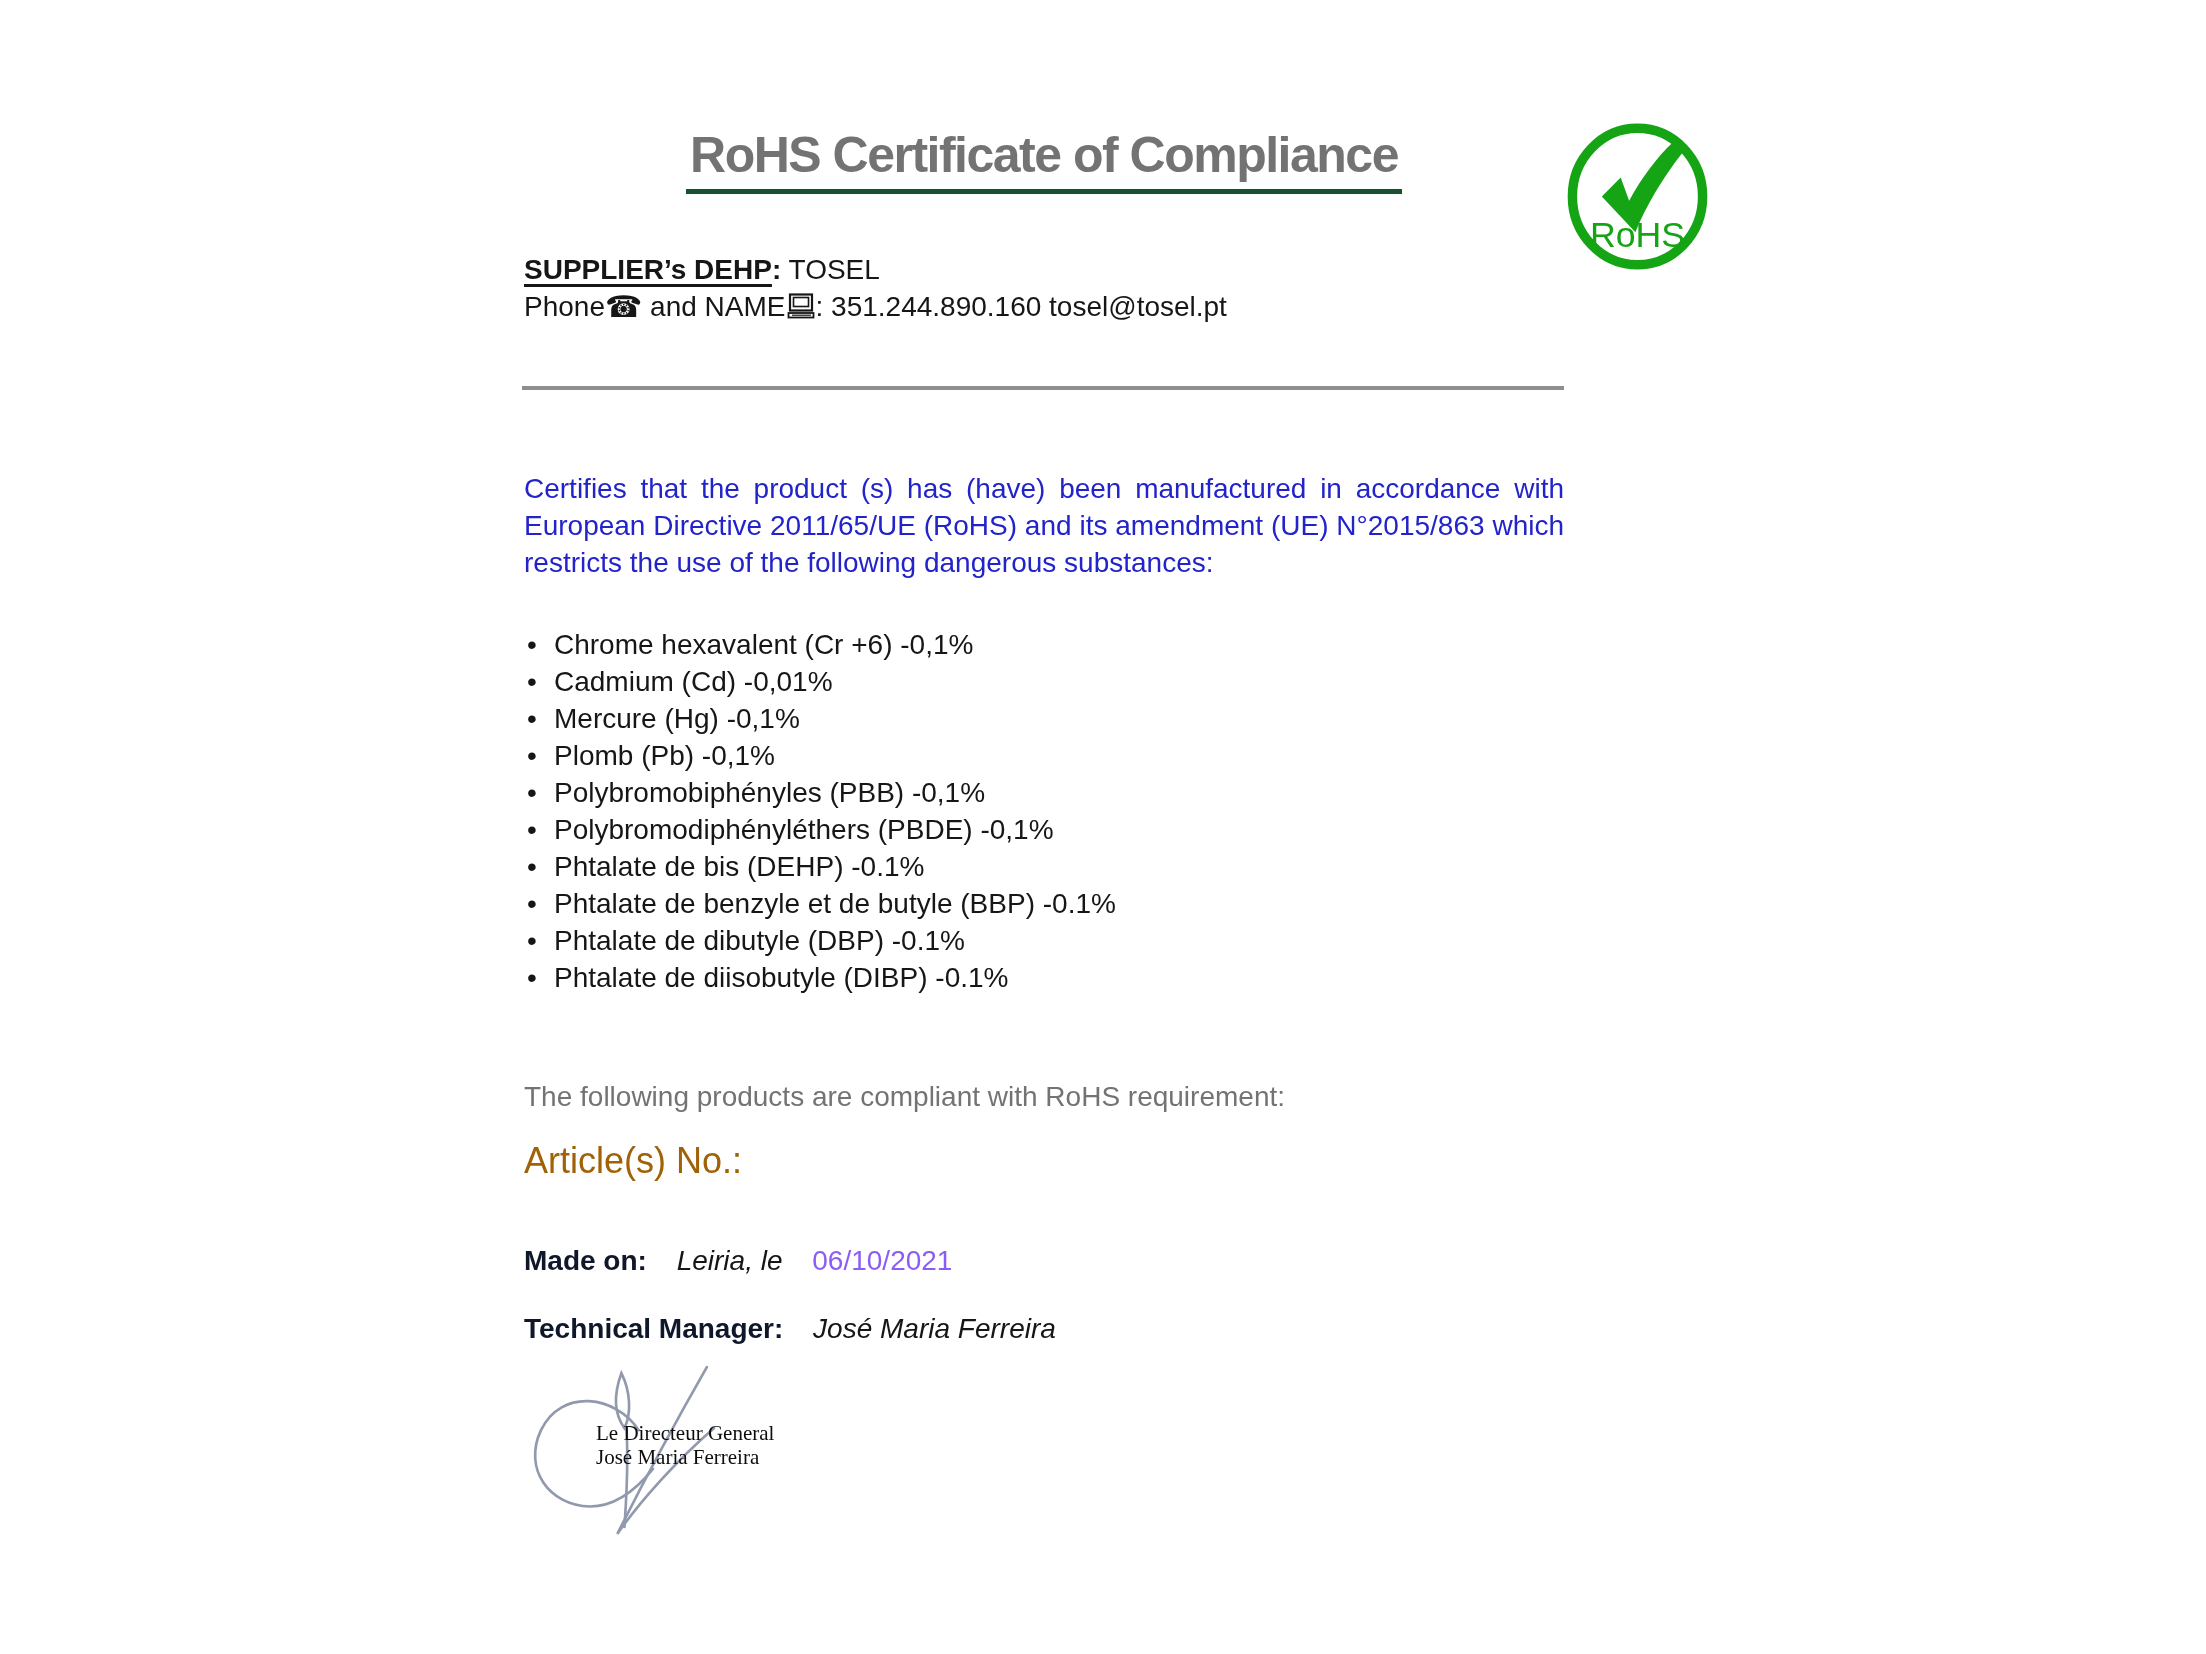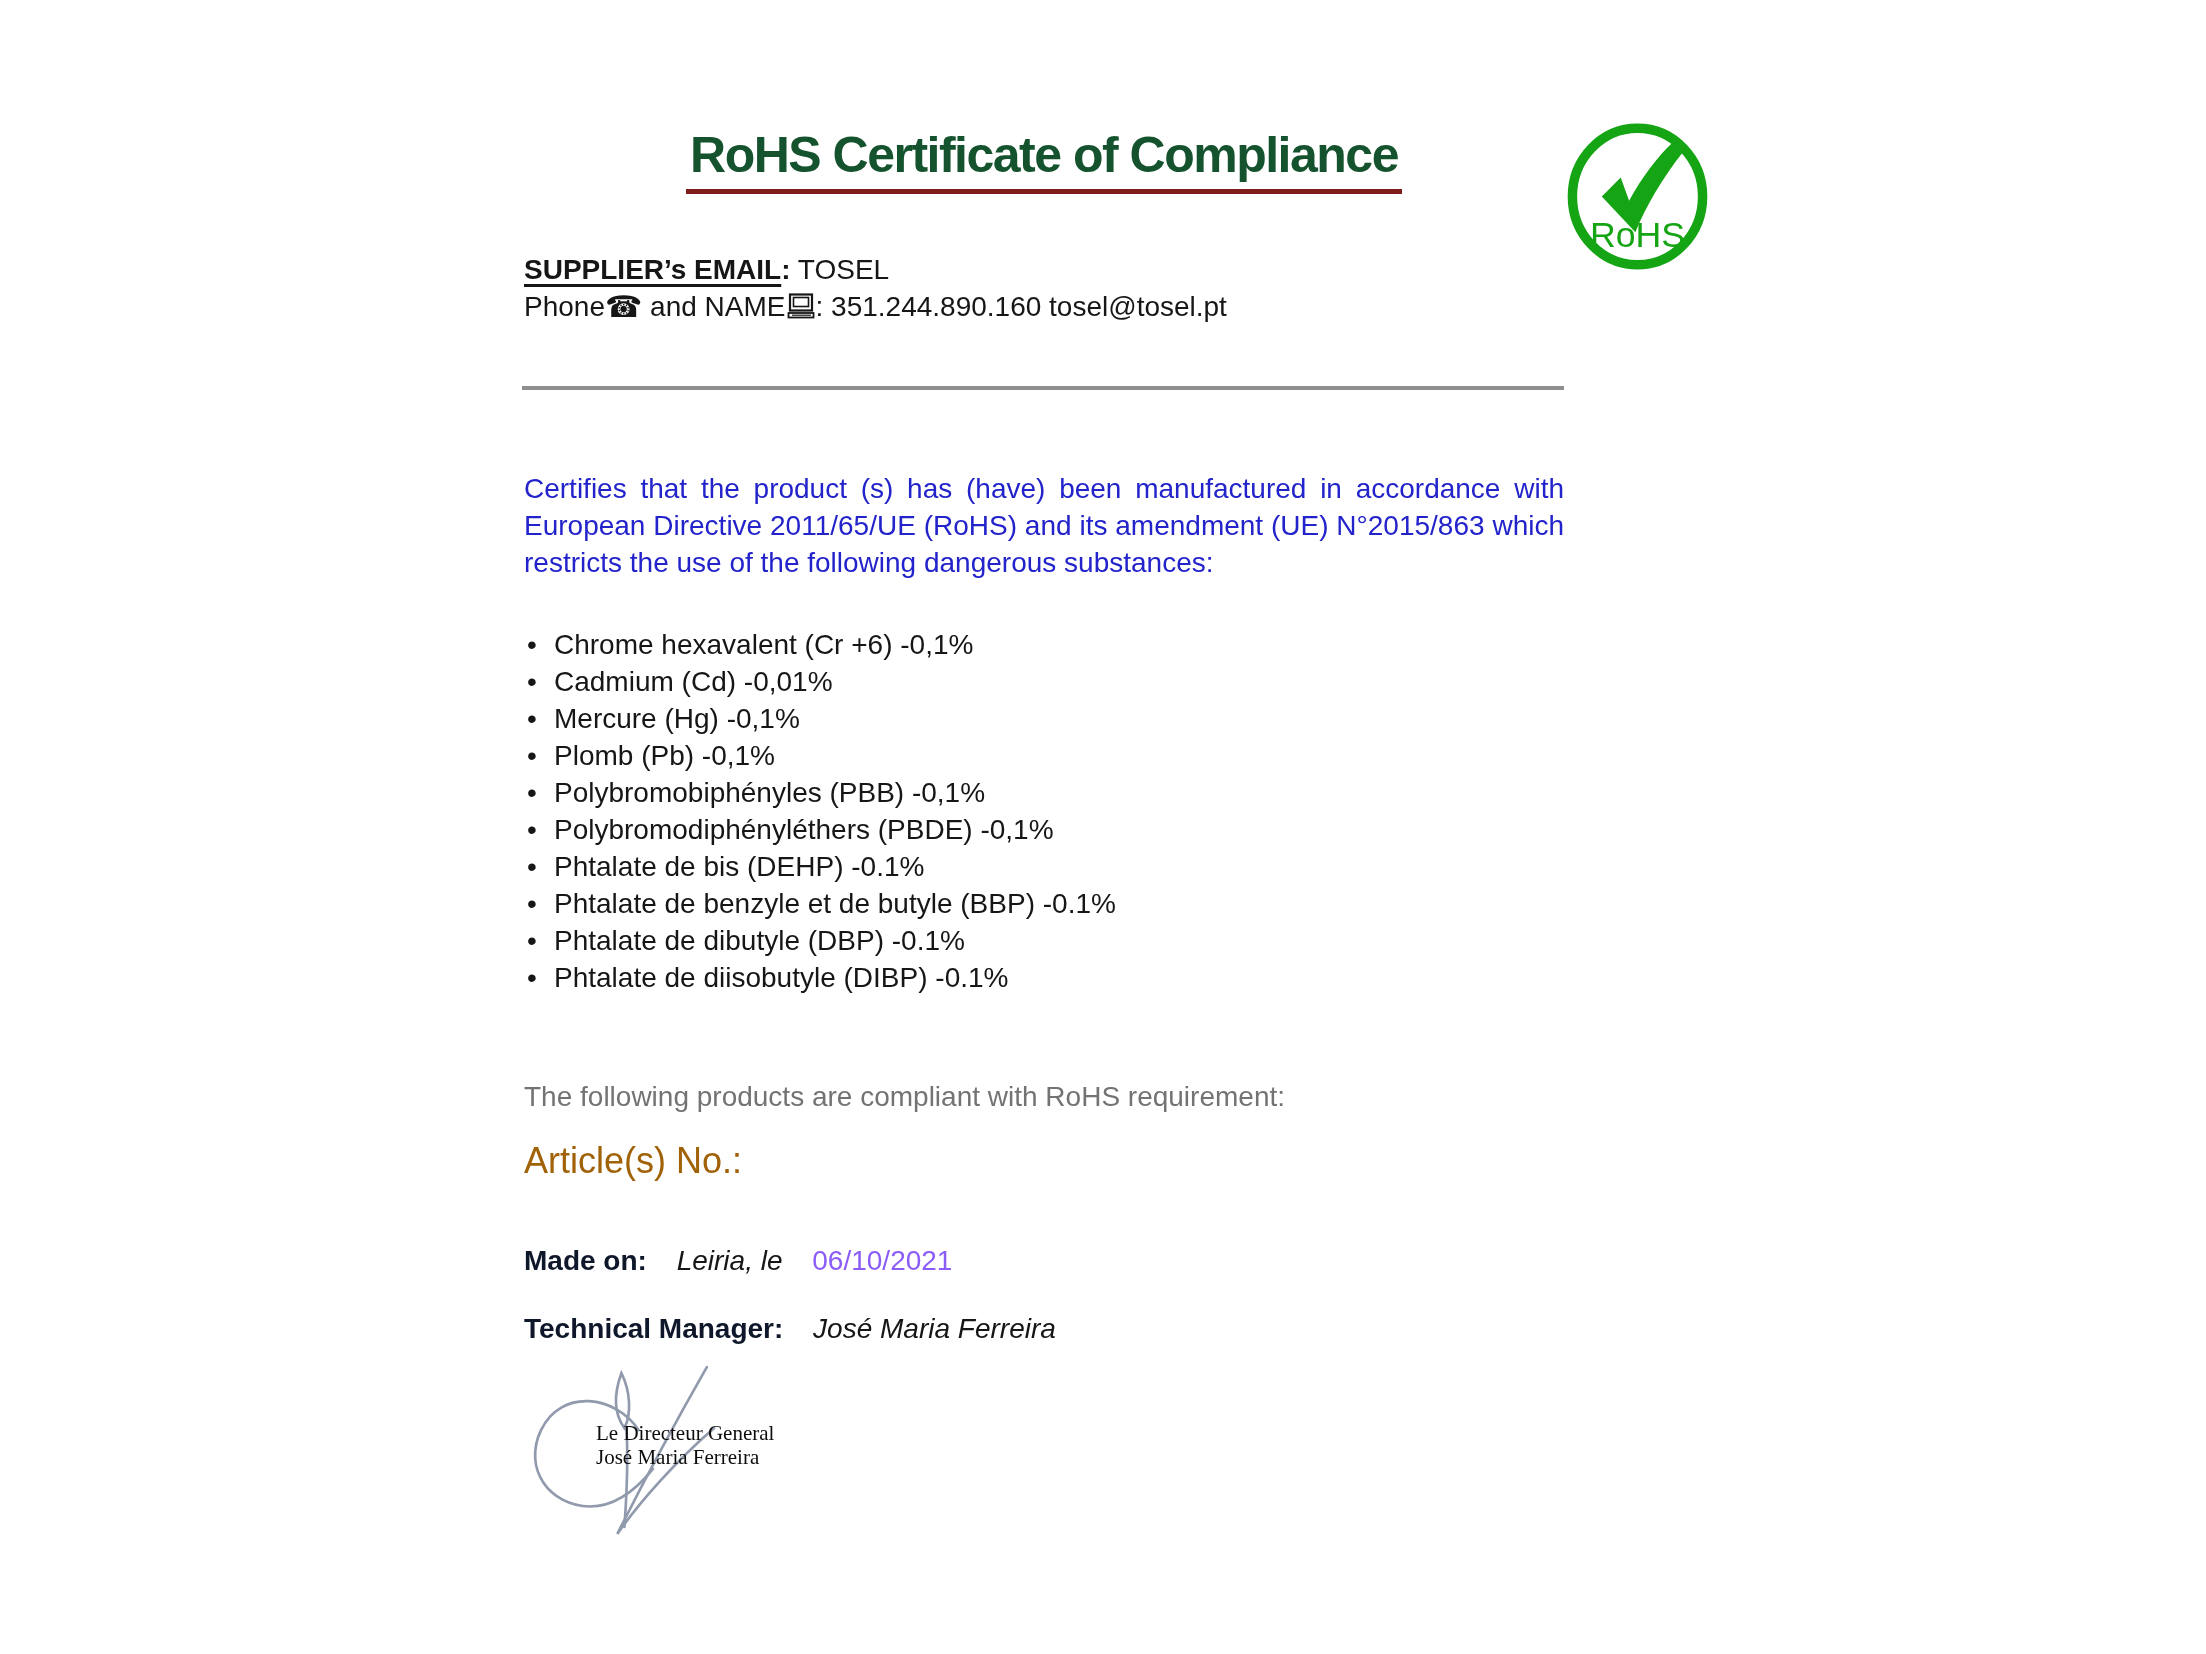--- a/index.html
+++ b/index.html
@@ -12,22 +12,22 @@
     overflow:hidden;
   }
   
   .title-wrap{
     position:absolute;left:524px;top:129px;width:1040px;
     text-align:center;
   }
   .title-text{
     display:inline-block;
     font-size:50px;font-weight:bold;letter-spacing:-1.5px;
-    color:#14532d;
-    border-bottom:5px solid #7f1d1d;
+    color:#737373;
+    border-bottom:5px solid #14532d;
     padding:0 4px 7px 4px;
     line-height:1.05;
   }
   
   .logo{position:absolute;left:1564px;top:121px;width:147px;height:151px;}
   
   .supplier{position:absolute;left:524px;top:251px;font-size:28px;line-height:37px;}
   .supplier .lbl-bold{font-weight:bold;}
   .supplier .lbl-underline{
     text-decoration:underline;
@@ -87,21 +87,21 @@
   <div class="logo">
     <svg width="147" height="151" viewBox="0 0 140 140">
       <ellipse cx="70" cy="70" rx="62" ry="65" fill="none" stroke="#14a414" stroke-width="9"></ellipse>
       <path d="M36 70 L54 52 L62 74 C74 52 88 33 104 18 L113 28 C94 52 78 79 68 104 Z" fill="#14a414"></path>
       <text x="70" y="118" text-anchor="middle" font-family="Liberation Sans, sans-serif" font-size="34" fill="#14a414">RoHS</text>
     </svg>
   </div>
 
   <div class="supplier">
     <div>
-      <span class="lbl-bold lbl-underline">SUPPLIER’s EMAIL</span><span class="lbl-bold">:</span>
+      <span class="lbl-bold lbl-underline">SUPPLIER’s DEHP</span><span class="lbl-bold">:</span>
       <span>TOSEL</span>
     </div>
     <div>
       <span>Phone</span><span class="phone-glyph">☎</span><span> and NAME</span><svg class="inline-icon" width="28" height="26" viewBox="0 0 28 26">
           <rect x="3" y="1.5" width="22" height="16" fill="none" stroke="#161616" stroke-width="2.2"></rect>
           <rect x="6.5" y="4.5" width="15" height="9" fill="none" stroke="#161616" stroke-width="1.6"></rect>
           <rect x="1.5" y="20" width="25" height="4.5" fill="none" stroke="#161616" stroke-width="1.8"></rect>
           <path d="M5 22.2 h19" stroke="#161616" stroke-width="1.2"></path>
         </svg><span>: 351.244.890.160 tosel@tosel.pt</span>
     </div>

